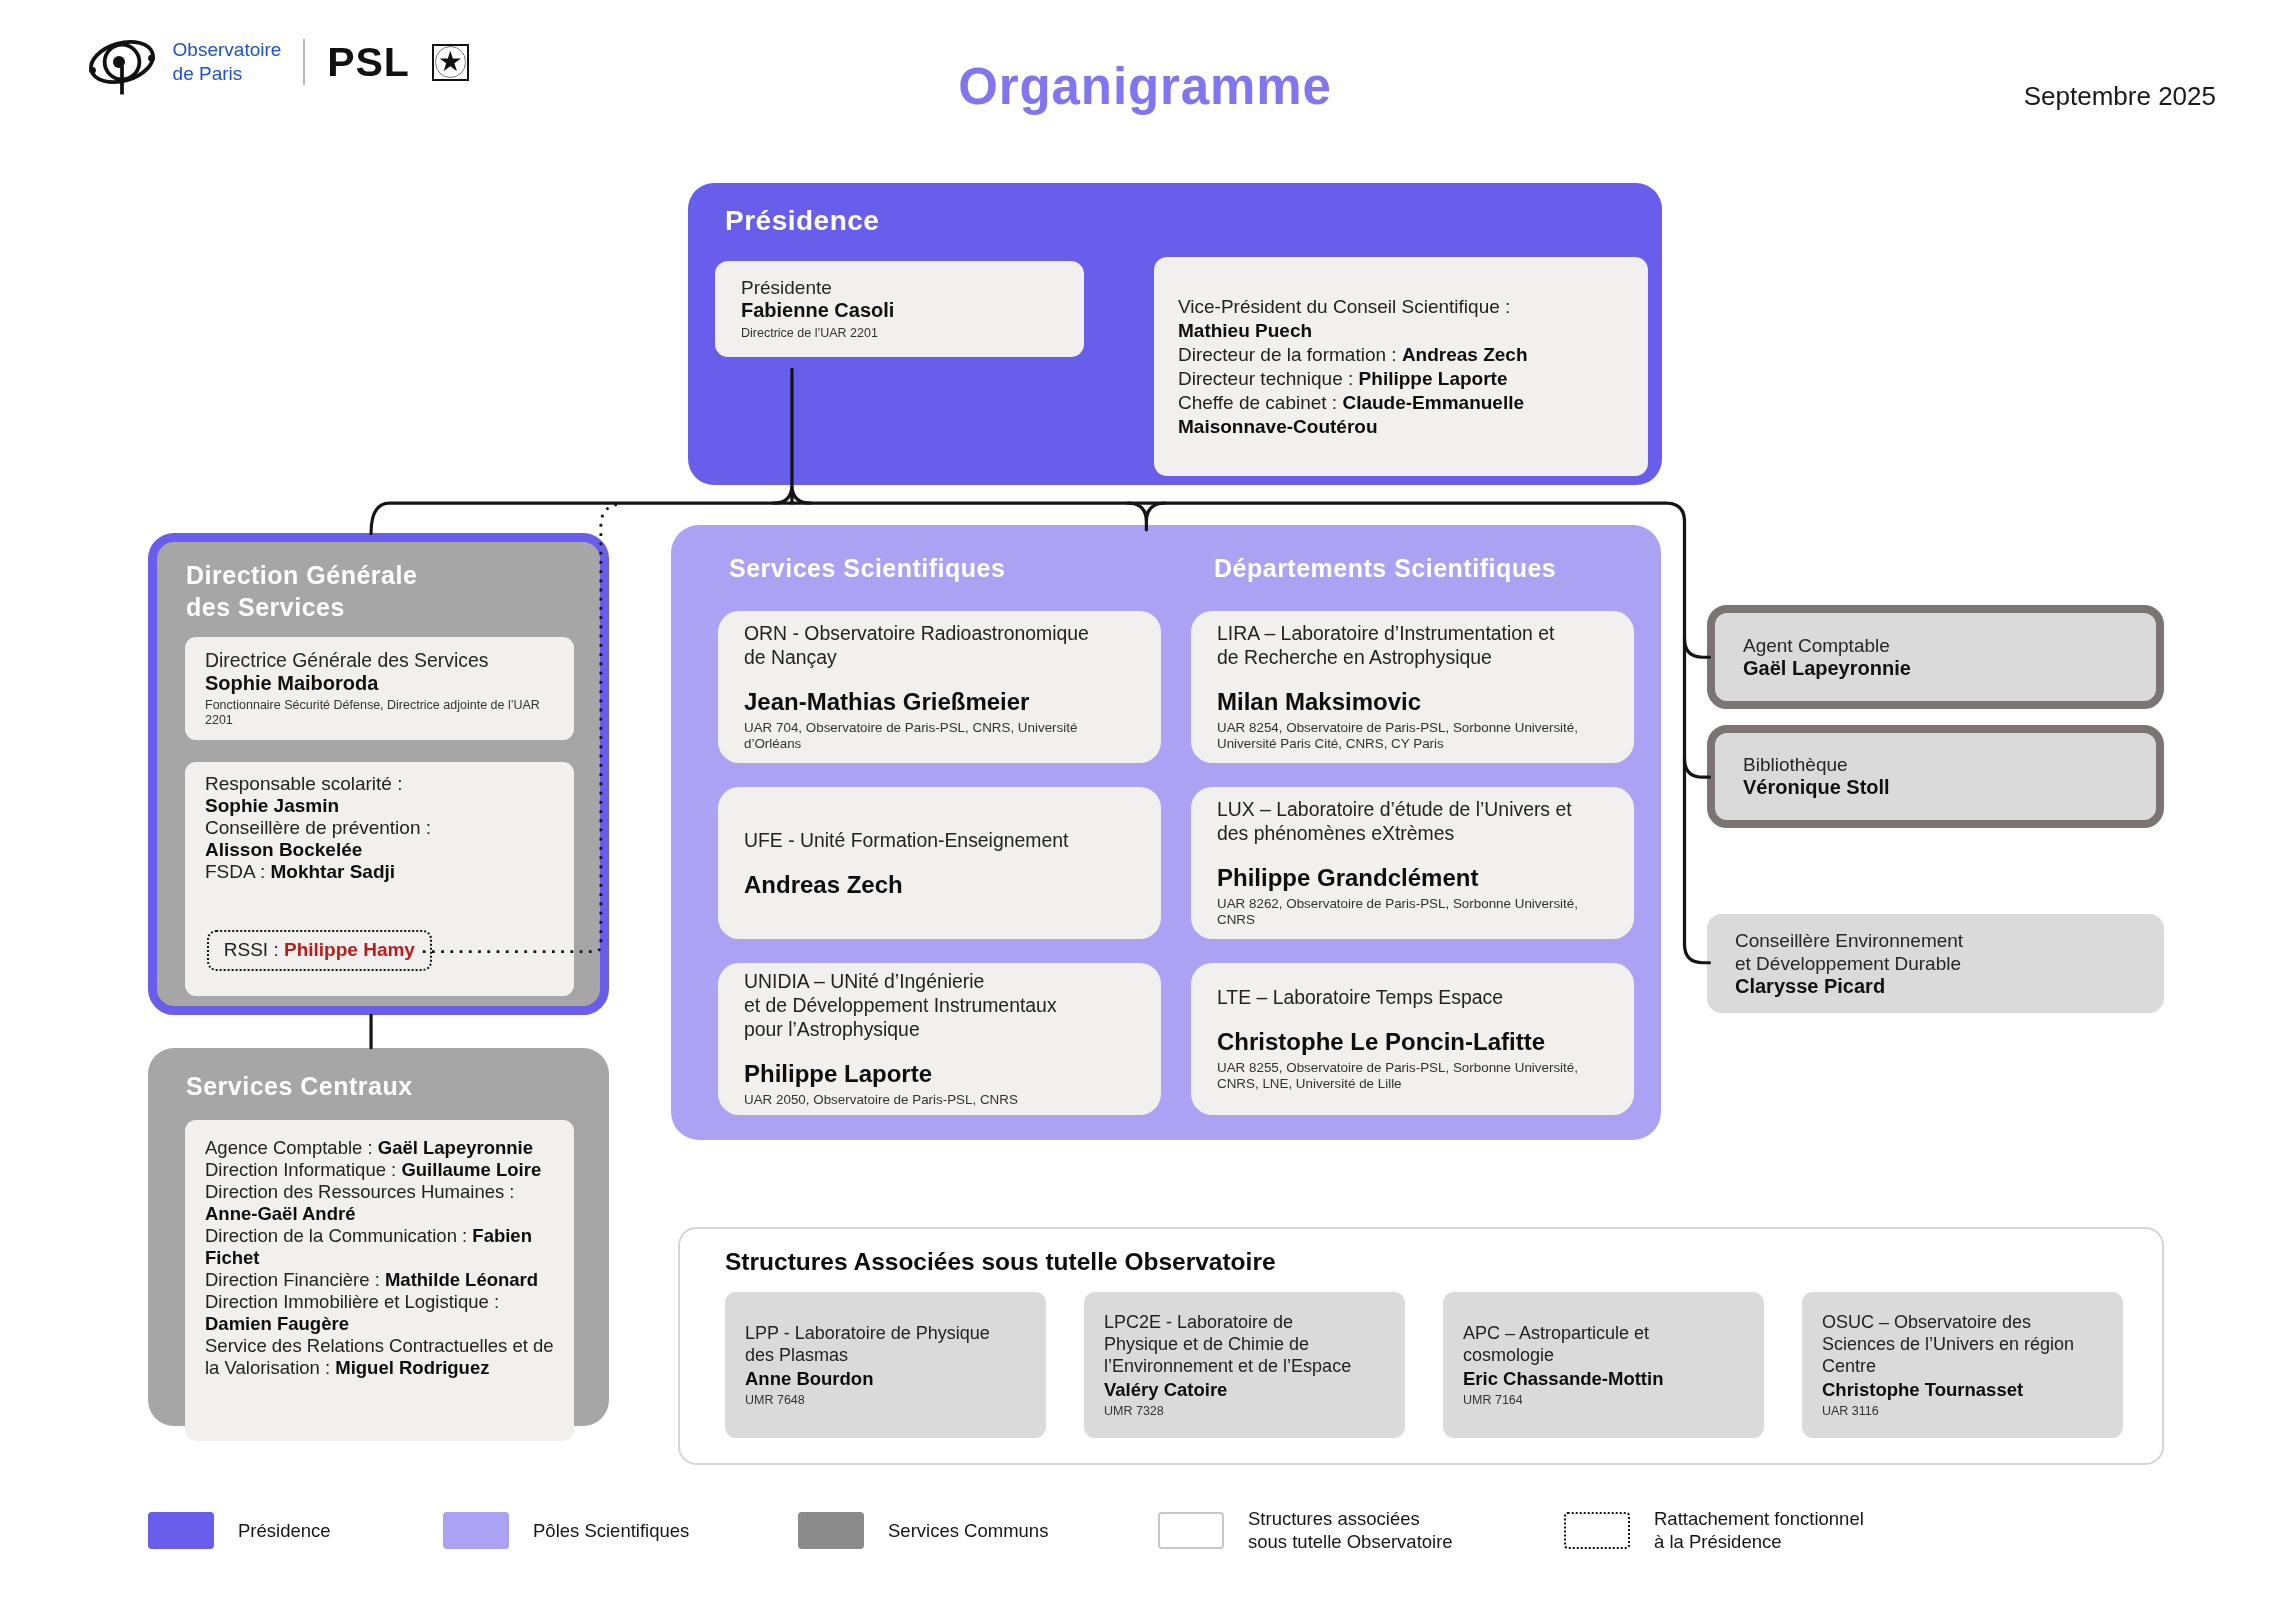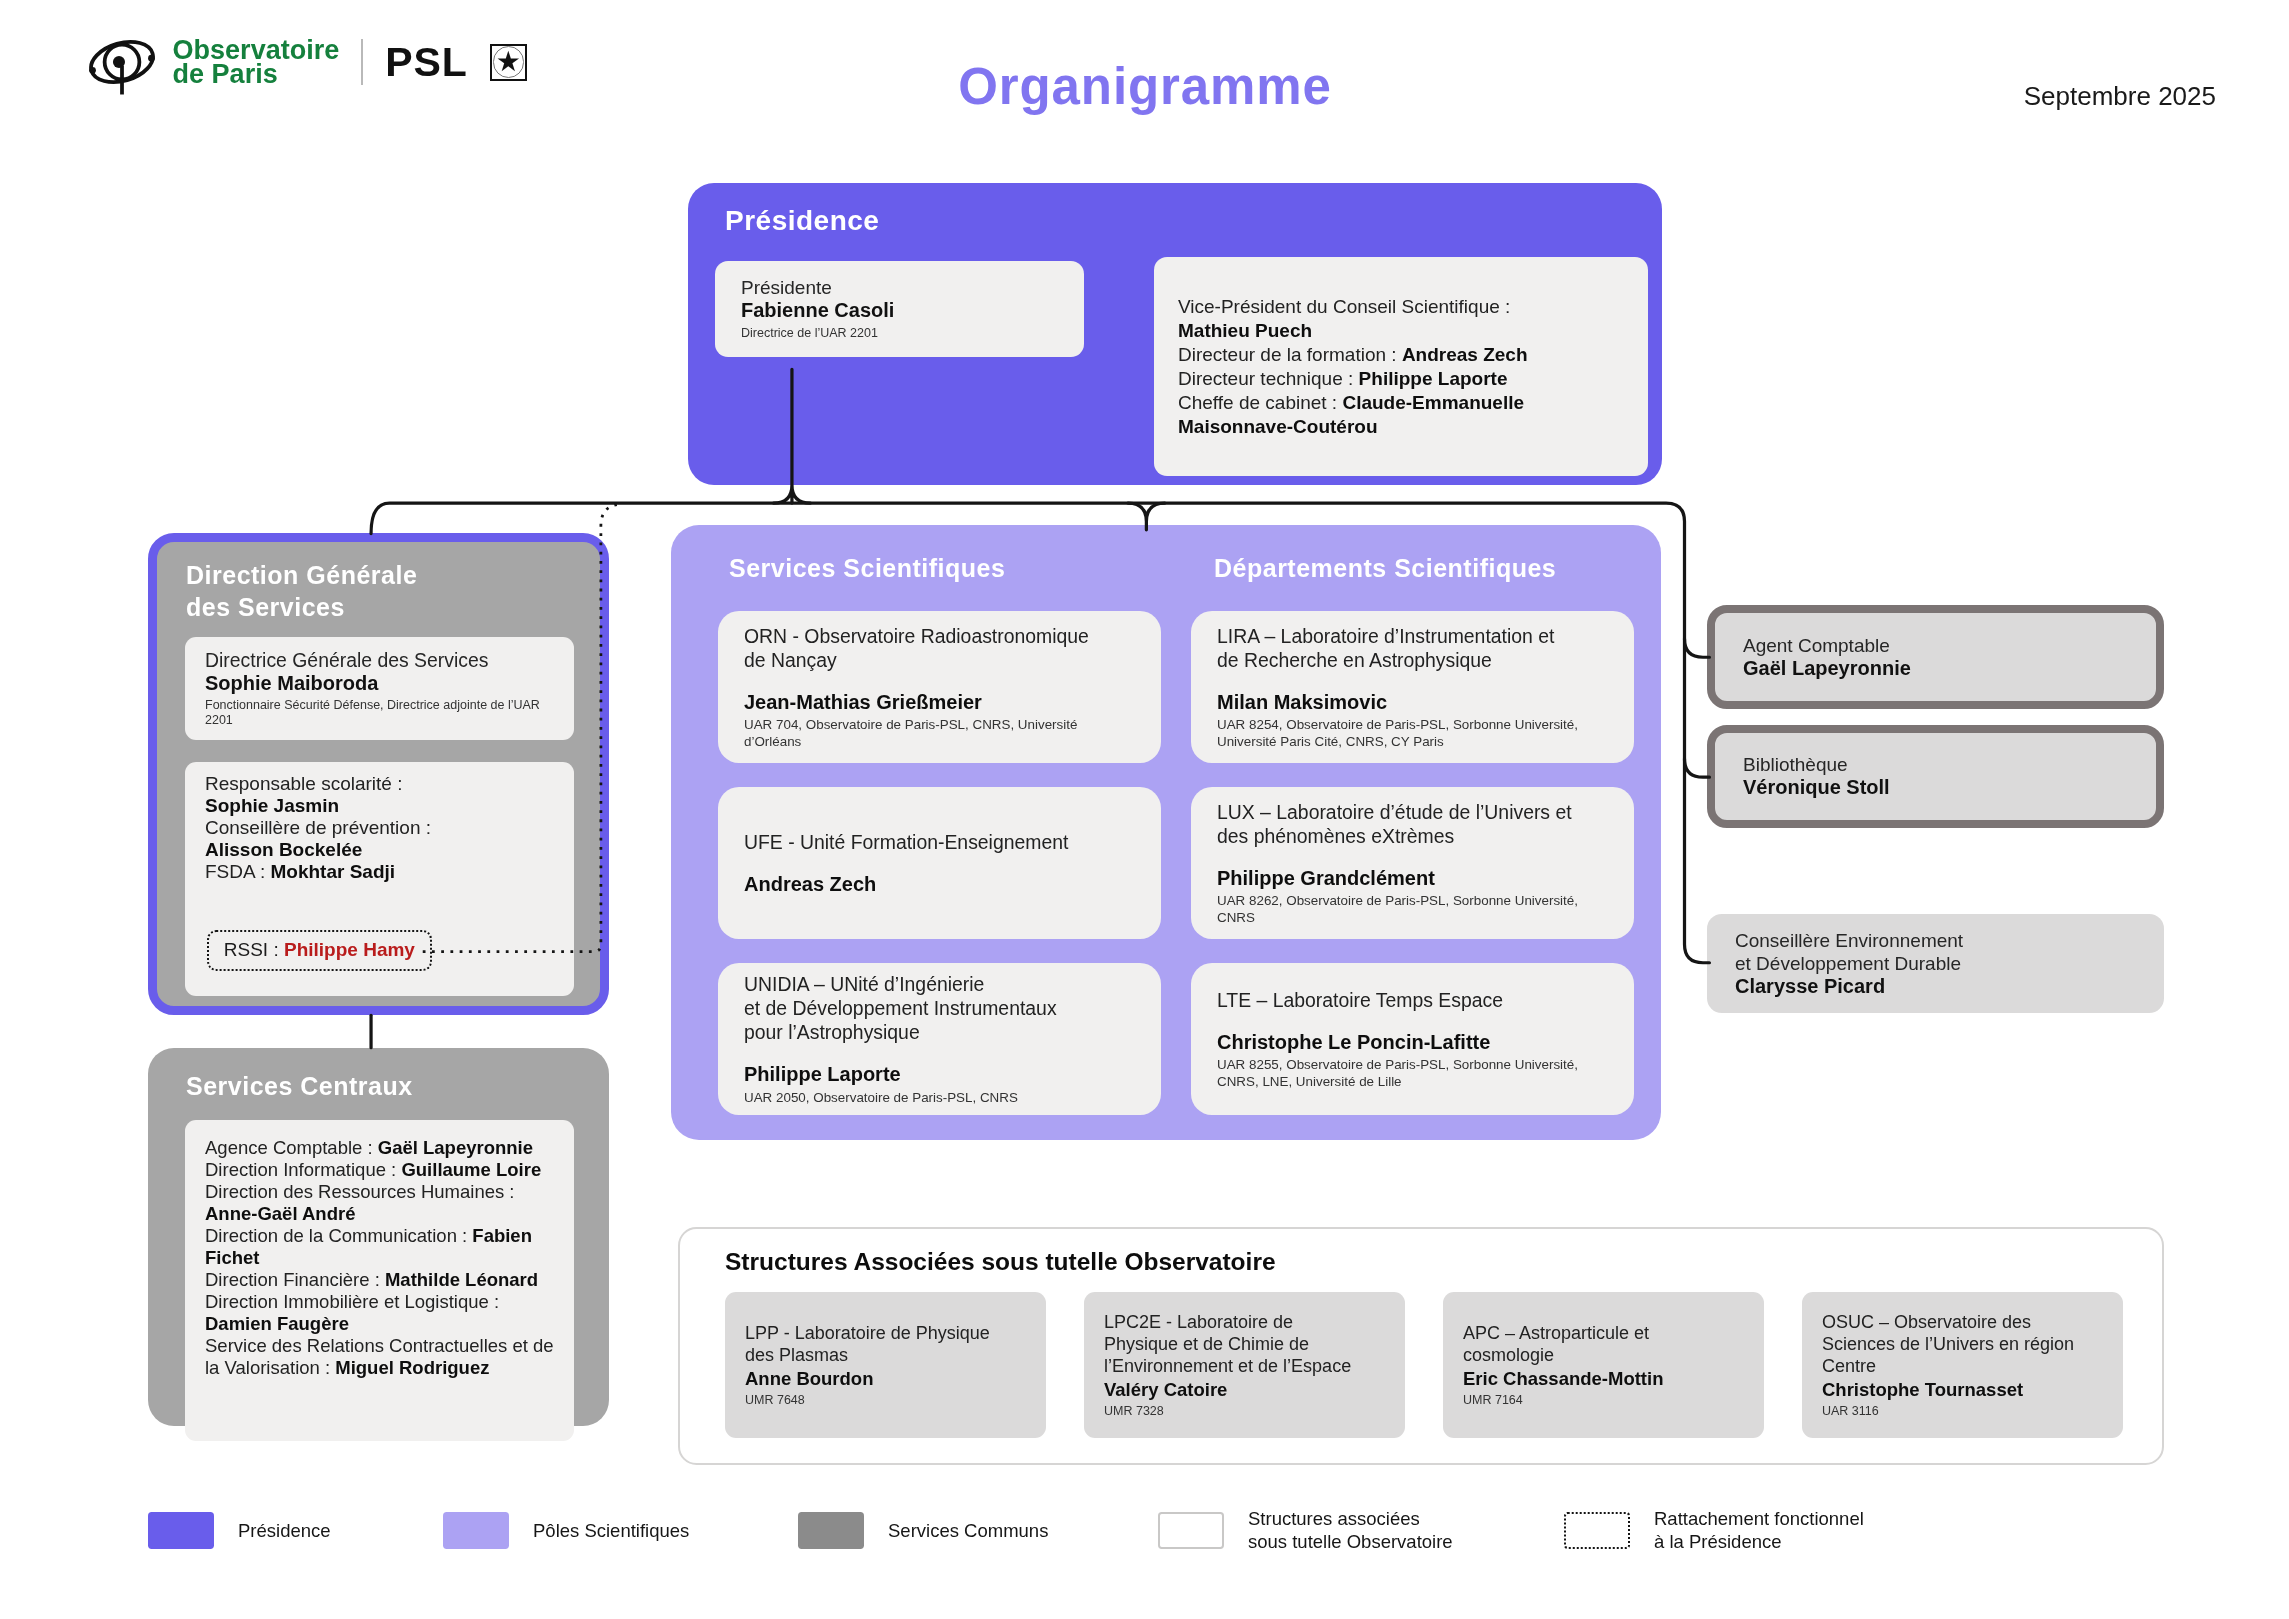--- a/index.html
+++ b/index.html
@@ -8,21 +8,21 @@
     --c-unit-border:#7B7474; --c-structures-border:#D6D5D4; --c-title-text:#8175F0; --c-connector:#151515;
   }
   *{box-sizing:border-box;margin:0;padding:0}
   html,body{background:#fff}
   body{font-family:"Liberation Sans",sans-serif;color:#1c1c1c}
   #canvas{position:relative;width:2290px;height:1620px;background:#fff;overflow:hidden}
   .preline{white-space:pre-line}
 
   
   .logo-wrap{position:absolute;left:88px;top:28px;display:flex;align-items:center;gap:16.6px}
-  .logo-text{font-weight:bold;font-size:27px;line-height:24px;color:#15803d}
+  .logo-text{font-weight:normal;font-size:19px;line-height:24px;color:#1d4ed8}
   .logo-divider{width:1.8px;height:46px;background:#b9b9b9;margin:0 5.5px}
   .psl-text{font-size:41px;font-weight:600;letter-spacing:0.9px;color:#111}
   .psl-star{position:relative;width:37px;height:37px;border:2.3px solid #111;margin-left:5.5px}
   .psl-star .ring{position:absolute;inset:0.9px;border:0.9px solid #777;border-radius:50%}
   .psl-star .glyph{position:absolute;inset:0;display:flex;align-items:center;justify-content:center;font-size:28px;line-height:1;color:#111}
   .page-title{position:absolute;left:0;top:57px;width:100%;text-align:center;font-size:51px;font-weight:bold;color:var(--c-title-text);letter-spacing:0.9px}
   .date-label{position:absolute;right:74px;top:81px;font-size:26px;color:#1a1a1a}
 
   
   #connectors{position:absolute;inset:0;width:2290px;height:1620px;pointer-events:none;z-index:6}
@@ -55,21 +55,21 @@
   
   .sc-box{position:absolute;left:148px;top:1048px;width:461px;height:378px;background:var(--c-services-communs-box);border-radius:26px}
   .sc-card{position:absolute;left:185px;top:1120px;width:389px;height:321px;border-radius:11px;padding:16.6px 20px}
   .sc-card .role-line{font-size:18.5px;line-height:22px}
 
   
   .poles-box{position:absolute;left:671px;top:525px;width:990px;height:615px;background:var(--c-poles);border-radius:28px}
   .pole-col{position:absolute;top:611px;width:443px;height:504px;display:flex;flex-direction:column;gap:24px}
   .lab-card{flex:1;background:var(--c-card-bg);border-radius:21px;display:flex;flex-direction:column;justify-content:center;padding:0 26px}
   .lab-title{font-size:19.4px;line-height:24px;color:#222}
-  .lab-name{font-size:20px;font-weight:bold;color:#0e0e0e;margin-top:19px}
+  .lab-name{font-size:24px;font-weight:bold;color:#0e0e0e;margin-top:19px}
   .fine{font-size:13.4px;line-height:16.6px;color:#333;margin-top:3.7px}
 
   
   .unit-box{position:absolute;left:1707px;width:457px;background:var(--c-unit-fill);display:flex;flex-direction:column;justify-content:center;padding:0 28px}
   .unit-bordered{border:8.3px solid var(--c-unit-border);border-radius:20px}
   .unit-plain{border-radius:14.8px}
 
   
   .structures-box{position:absolute;left:678px;top:1227px;width:1486px;height:238px;background:#fff;border:2.8px solid var(--c-structures-border);border-radius:18.5px}
   .structures-header{position:absolute;left:725px;top:1248px;font-size:24.5px;font-weight:bold;color:#0d0d0d}

